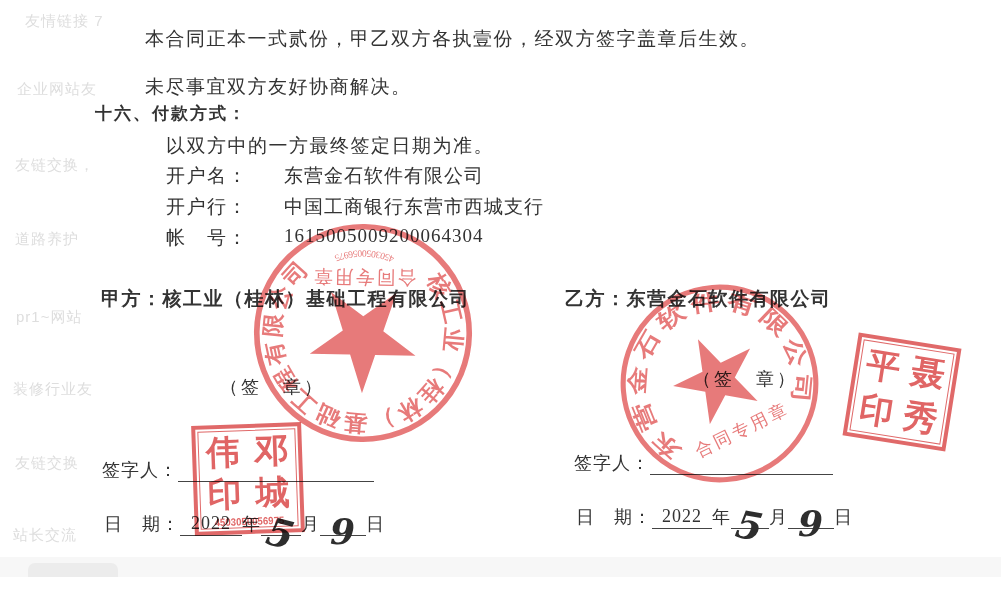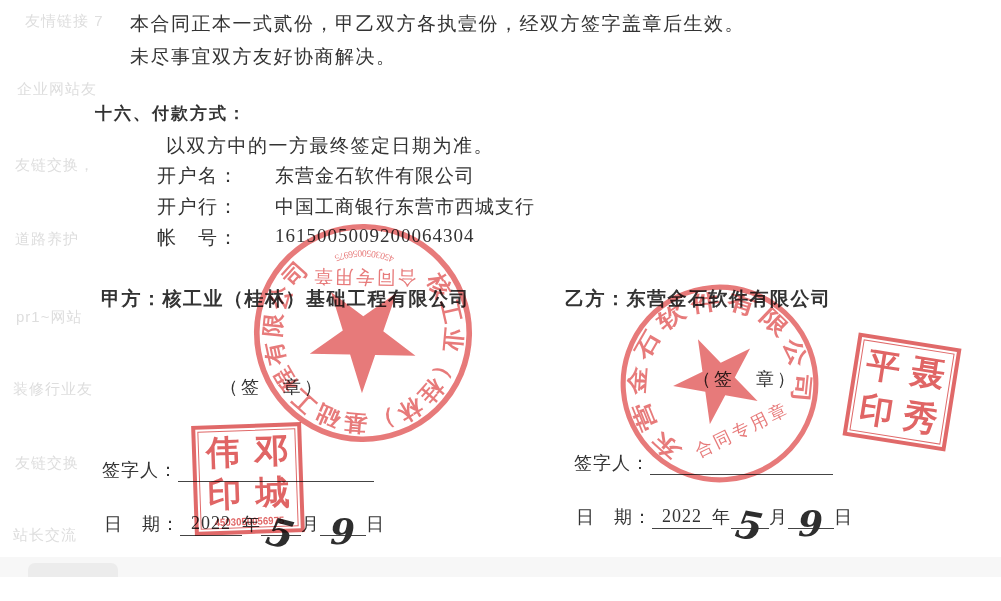--- a/index.html
+++ b/index.html
@@ -14,24 +14,24 @@
   .wm:nth-of-type(1){left:25px;top:12px;}
   .wm:nth-of-type(2){left:17px;top:80px;}
   .wm:nth-of-type(3){left:15px;top:156px;}
   .wm:nth-of-type(4){left:15px;top:230px;}
   .wm:nth-of-type(5){left:16px;top:308px;}
   .wm:nth-of-type(6){left:13px;top:380px;}
   .wm:nth-of-type(7){left:15px;top:454px;}
   .wm:nth-of-type(8){left:13px;top:526px;}
   
   .para{left:130px;top:7px;font-size:19px;line-height:33px;letter-spacing:1.5px;width:830px;}
-  .para p{margin:0;}
+  .para p{margin:15px;}
   .heading{left:95px;top:102px;font-size:17px;font-weight:bold;letter-spacing:2px;}
   .intro{left:166px;top:133px;font-size:19px;letter-spacing:1.5px;}
-  .fields{left:157px;top:163px;font-size:19px;}
+  .fields{left:166px;top:163px;font-size:19px;}
   .frow{display:flex;height:31px;align-items:flex-start;letter-spacing:1.5px;}
   .flabel{width:118px;}
   .fvalue{letter-spacing:1px;}
   .party{font-size:19px;font-weight:bold;letter-spacing:1.5px;top:286px;}
   .party-a{left:101px;}
   .party-b{left:565px;}
   .sign-label{font-size:18px;letter-spacing:3px;}
   .sig-row{font-size:18px;display:flex;align-items:flex-end;letter-spacing:1px;}
   .sig-line{display:inline-block;border-bottom:1.6px solid #444;height:20px;}
   .date-row{font-size:18px;display:flex;align-items:flex-end;letter-spacing:1px;}

